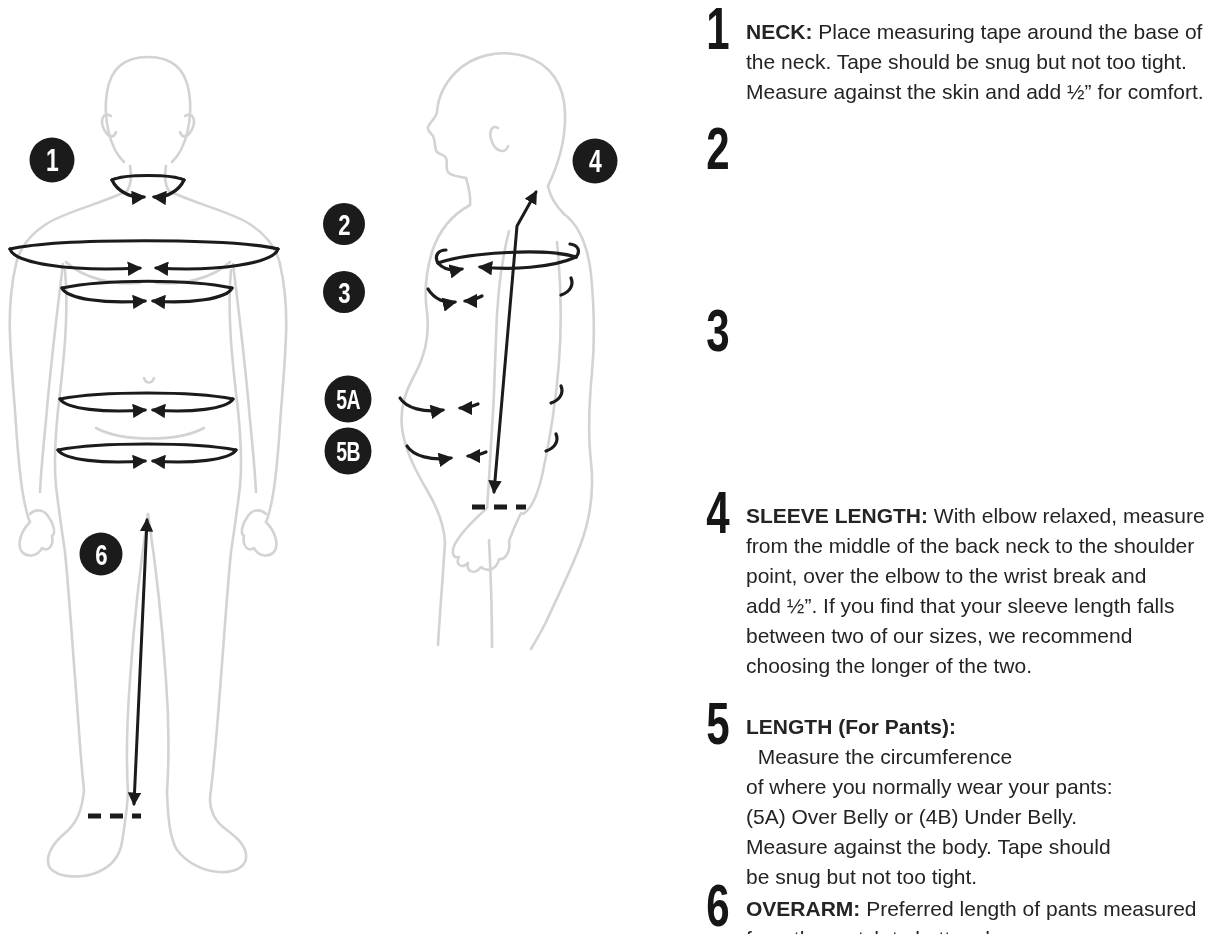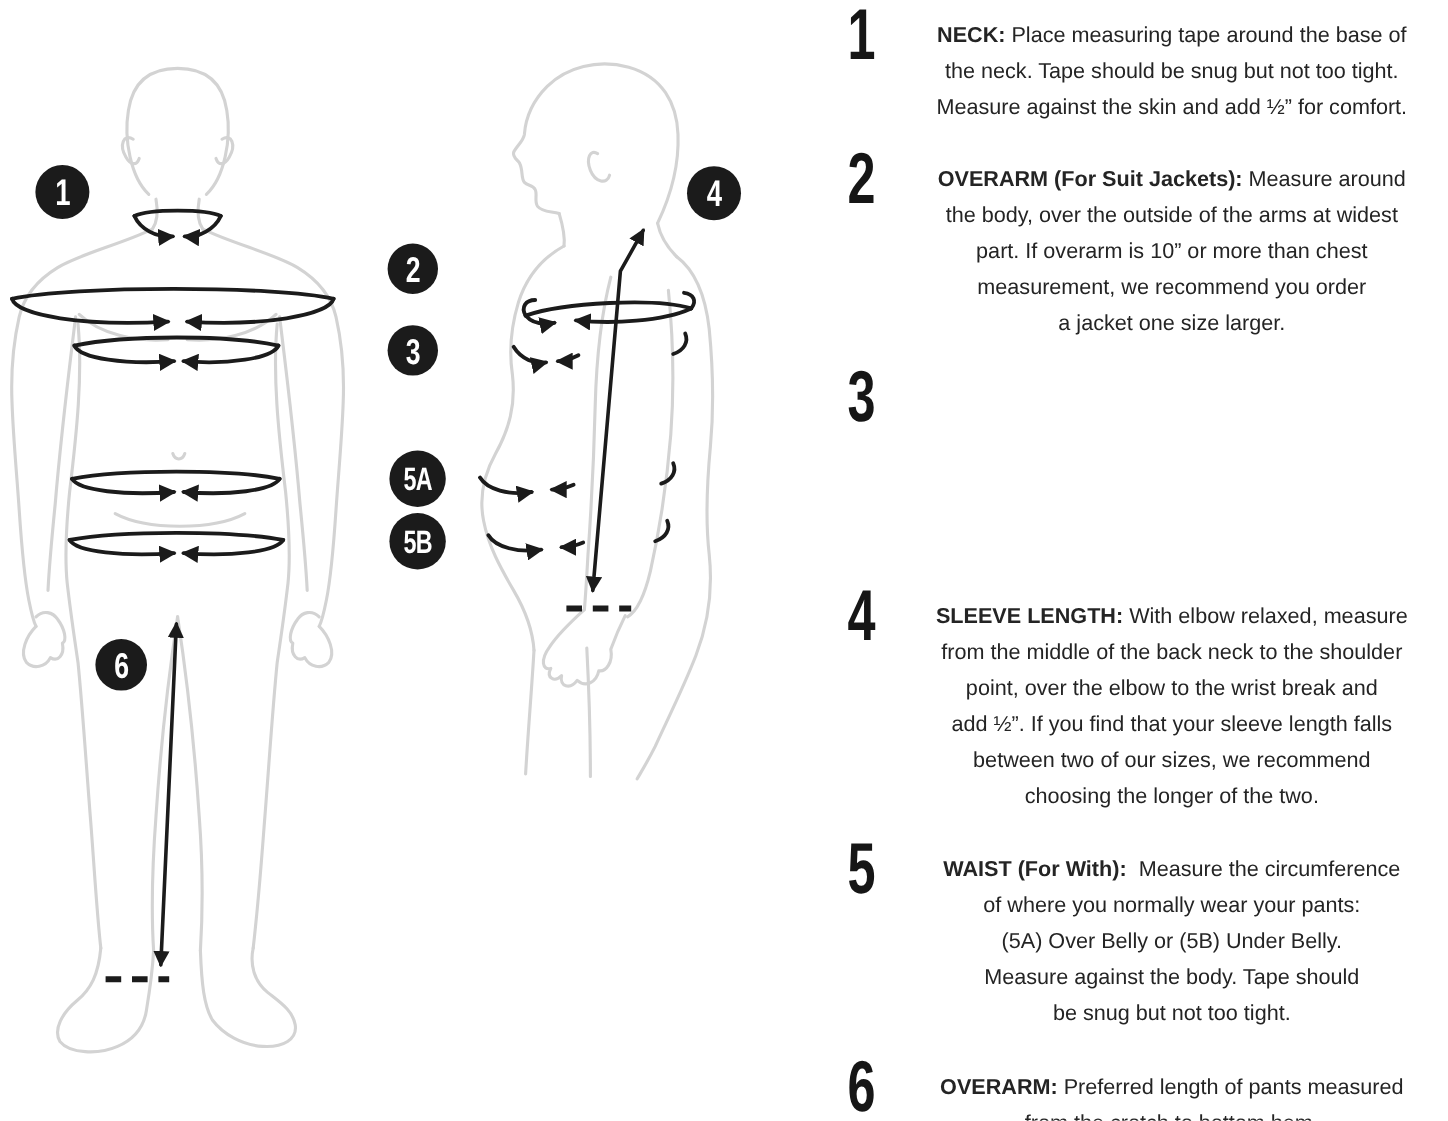--- a/index.html
+++ b/index.html
@@ -15,21 +15,21 @@
   .badge-circle{fill:#1b1b1b;stroke:none;}
   .badge-label{fill:#ffffff;font-family:"Liberation Sans",sans-serif;font-weight:bold;
     text-anchor:middle;letter-spacing:-1px;}
   .instructions{position:absolute;left:0;top:0;width:1207px;height:934px;}
   .item{position:absolute;left:695px;width:512px;}
   .item .num{
     position:absolute;left:0;top:10px;width:46px;text-align:center;
     font-weight:bold;font-size:60px;line-height:46px;color:#161616;
     transform:scaleX(0.70);transform-origin:50% 0;
   }
-  .item .text{margin-left:51px;font-size:18px;line-height:30px;color:#242424;text-align:center;}
+  .item .text{margin-left:51px;font-size:21px;line-height:30px;color:#242424;}
   .item .text .head{font-weight:bold;}
   .item .text .body{white-space:pre;}
   .i1{top:-4px}.i2{top:116px}.i3{top:298px}.i4{top:480px}.i5{top:691px}.i6{top:873px}
 </style>
 </head>
 <body>
 
 <svg id="diagram-svg" width="690" height="934" viewBox="0 0 690 934" xmlns="http://www.w3.org/2000/svg">
   <defs>
     <marker id="ah" viewBox="0 0 10 10" refX="8.5" refY="5" markerWidth="4.5" markerHeight="4.5" orient="auto-start-reverse">
@@ -198,46 +198,41 @@
 
   <div class="item i1">
     <div class="num">1</div>
     <p class="text"><span class="head">NECK:</span><span class="body"> Place measuring tape around the base of
 the neck. Tape should be snug but not too tight.
 Measure against the skin and add ½” for comfort.</span></p>
   </div>
 
   <div class="item i2">
     <div class="num">2</div>
-    <p class="text"><span class="head">OVERARM (For Suit Jackets):</span><span class="body"> Measure around
-the body, over the outside of the arms at widest
-part. If overarm is 10” or more than chest
-measurement, we recommend you order
-a jacket one size larger.</span></p>
   </div>
 
   <div class="item i3">
     <div class="num">3</div>
   </div>
 
   <div class="item i4">
     <div class="num">4</div>
     <p class="text"><span class="head">SLEEVE LENGTH:</span><span class="body"> With elbow relaxed, measure
 from the middle of the back neck to the shoulder
 point, over the elbow to the wrist break and
 add ½”. If you find that your sleeve length falls
 between two of our sizes, we recommend
 choosing the longer of the two.</span></p>
   </div>
 
   <div class="item i5">
     <div class="num">5</div>
-    <p class="text"><span class="head">WAIST (For With):</span><span class="body">  Measure the circumference
+    <p class="text"><span class="head">LENGTH (For Pants):</span><span class="body">  Measure the circumference
 of where you normally wear your pants:
-(5A) Over Belly or (5B) Under Belly.
+(5A) Over Belly or (4B) Under Belly.
 Measure against the body. Tape should
 be snug but not too tight.</span></p>
   </div>
 
   <div class="item i6">
     <div class="num">6</div>
     <p class="text"><span class="head">OVERARM:</span><span class="body"> Preferred length of pants measured
 from the crotch to bottom hem.</span></p>
   </div>
 

